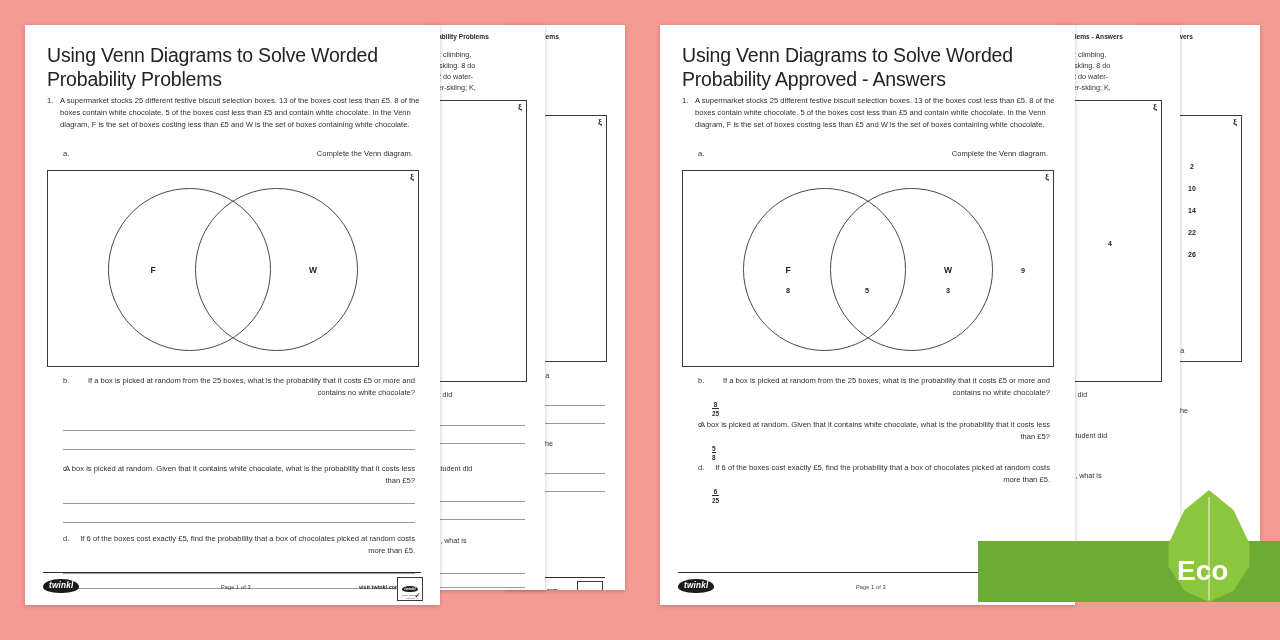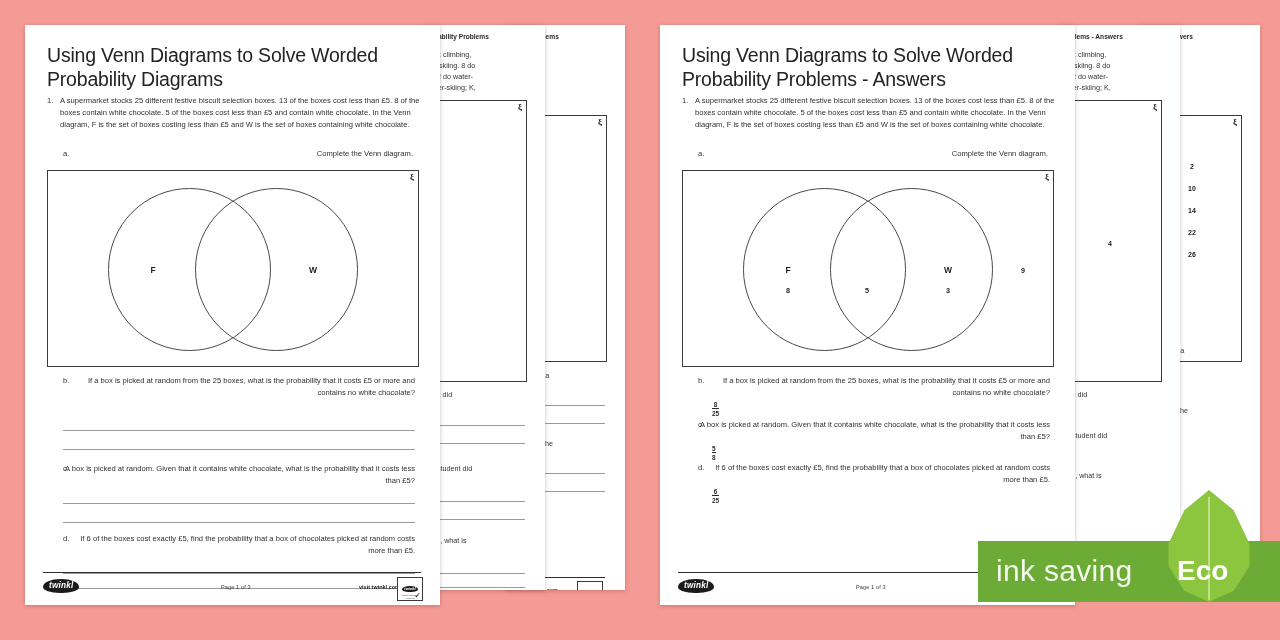--- a/index.html
+++ b/index.html
@@ -208,21 +208,21 @@
     <div class="frag" style="left:-8px;top:510px;">r-skiing, what is</div>
     <div class="rule" style="left:-10px;top:548px;width:110px;"></div>
     <div class="rule" style="left:-10px;top:562px;width:110px;"></div>
 
   </div>
 
   <div class="sheet" style="left:25px;top:25px;width:415px;height:580px;">
     <div class="doc">
 
       <div class="title" style="left:22px;top:18px;width:370px;">Using Venn Diagrams to Solve Worded</div>
-      <div class="title" style="left:22px;top:42px;width:370px;">Probability Diagrams</div>
+      <div class="title" style="left:22px;top:42px;width:370px;">Probability Problems</div>
 
       <div class="qnum" style="left:22px;top:70px;width:374px;">
         <span class="marker">1.</span>
         <span class="body">A supermarket stocks 25 different festive biscuit selection boxes. 13 of the boxes cost less than £5. 8 of the boxes contain white chocolate. 5 of the boxes cost less than £5 and contain white chocolate. In the Venn diagram, F is the set of boxes costing less than £5 and W is the set of boxes containing white chocolate.</span>
       </div>
 
       <div class="sub" style="left:38px;top:123px;width:350px;">
         <span class="marker">a.</span>
         <span class="body">Complete the Venn diagram.</span>
       </div>
@@ -297,21 +297,21 @@
     <div class="frag" style="left:-8px;top:364px;">student did</div>
     <div class="frag" style="left:-8px;top:405px;">at the student did</div>
     <div class="frag" style="left:-8px;top:445px;">r-skiing, what is</div>
   </div>
 
   <div class="sheet" style="left:660px;top:25px;width:415px;height:580px;">
     <div class="doc">
 
       <div class="title" style="left:22px;top:18px;width:375px;">Using Venn Diagrams to Solve Worded</div>
       <div class="title" style="left:22px;top:42px;width:375px;">
-        <span>Probability Problems - </span><b>Answers</b>
+        <span>Probability Approved - </span><b>Answers</b>
       </div>
 
       <div class="qnum" style="left:22px;top:70px;width:374px;">
         <span class="marker">1.</span>
         <span class="body">A supermarket stocks 25 different festive biscuit selection boxes. 13 of the boxes cost less than £5. 8 of the boxes contain white chocolate. 5 of the boxes cost less than £5 and contain white chocolate. In the Venn diagram, F is the set of boxes costing less than £5 and W is the set of boxes containing white chocolate.</span>
       </div>
 
       <div class="sub" style="left:38px;top:123px;width:350px;">
         <span class="marker">a.</span>
         <span class="body">Complete the Venn diagram.</span>
@@ -357,16 +357,15 @@
       </div>
 
       <div class="footer-rule" style="left:18px;top:547px;width:378px;"></div>
       <div class="twinkl" style="left:18px;top:554px;">twinkl</div>
       <div class="pagenum" style="left:196px;top:559px;">Page 1 of 3</div>
     </div>
   </div>
 
   <div class="eco-bar" style="left:978px;top:541px;width:302px;height:61px;"></div>
   <div class="eco-leaf" style="left:1165px;top:490px;"></div>
-  <div class="eco-text" style="left:996px;top:554px;">ink saving</div>
   <div class="eco-eco" style="left:1177px;top:555px;">Eco</div>
 
 </div>
 
 </body></html>

